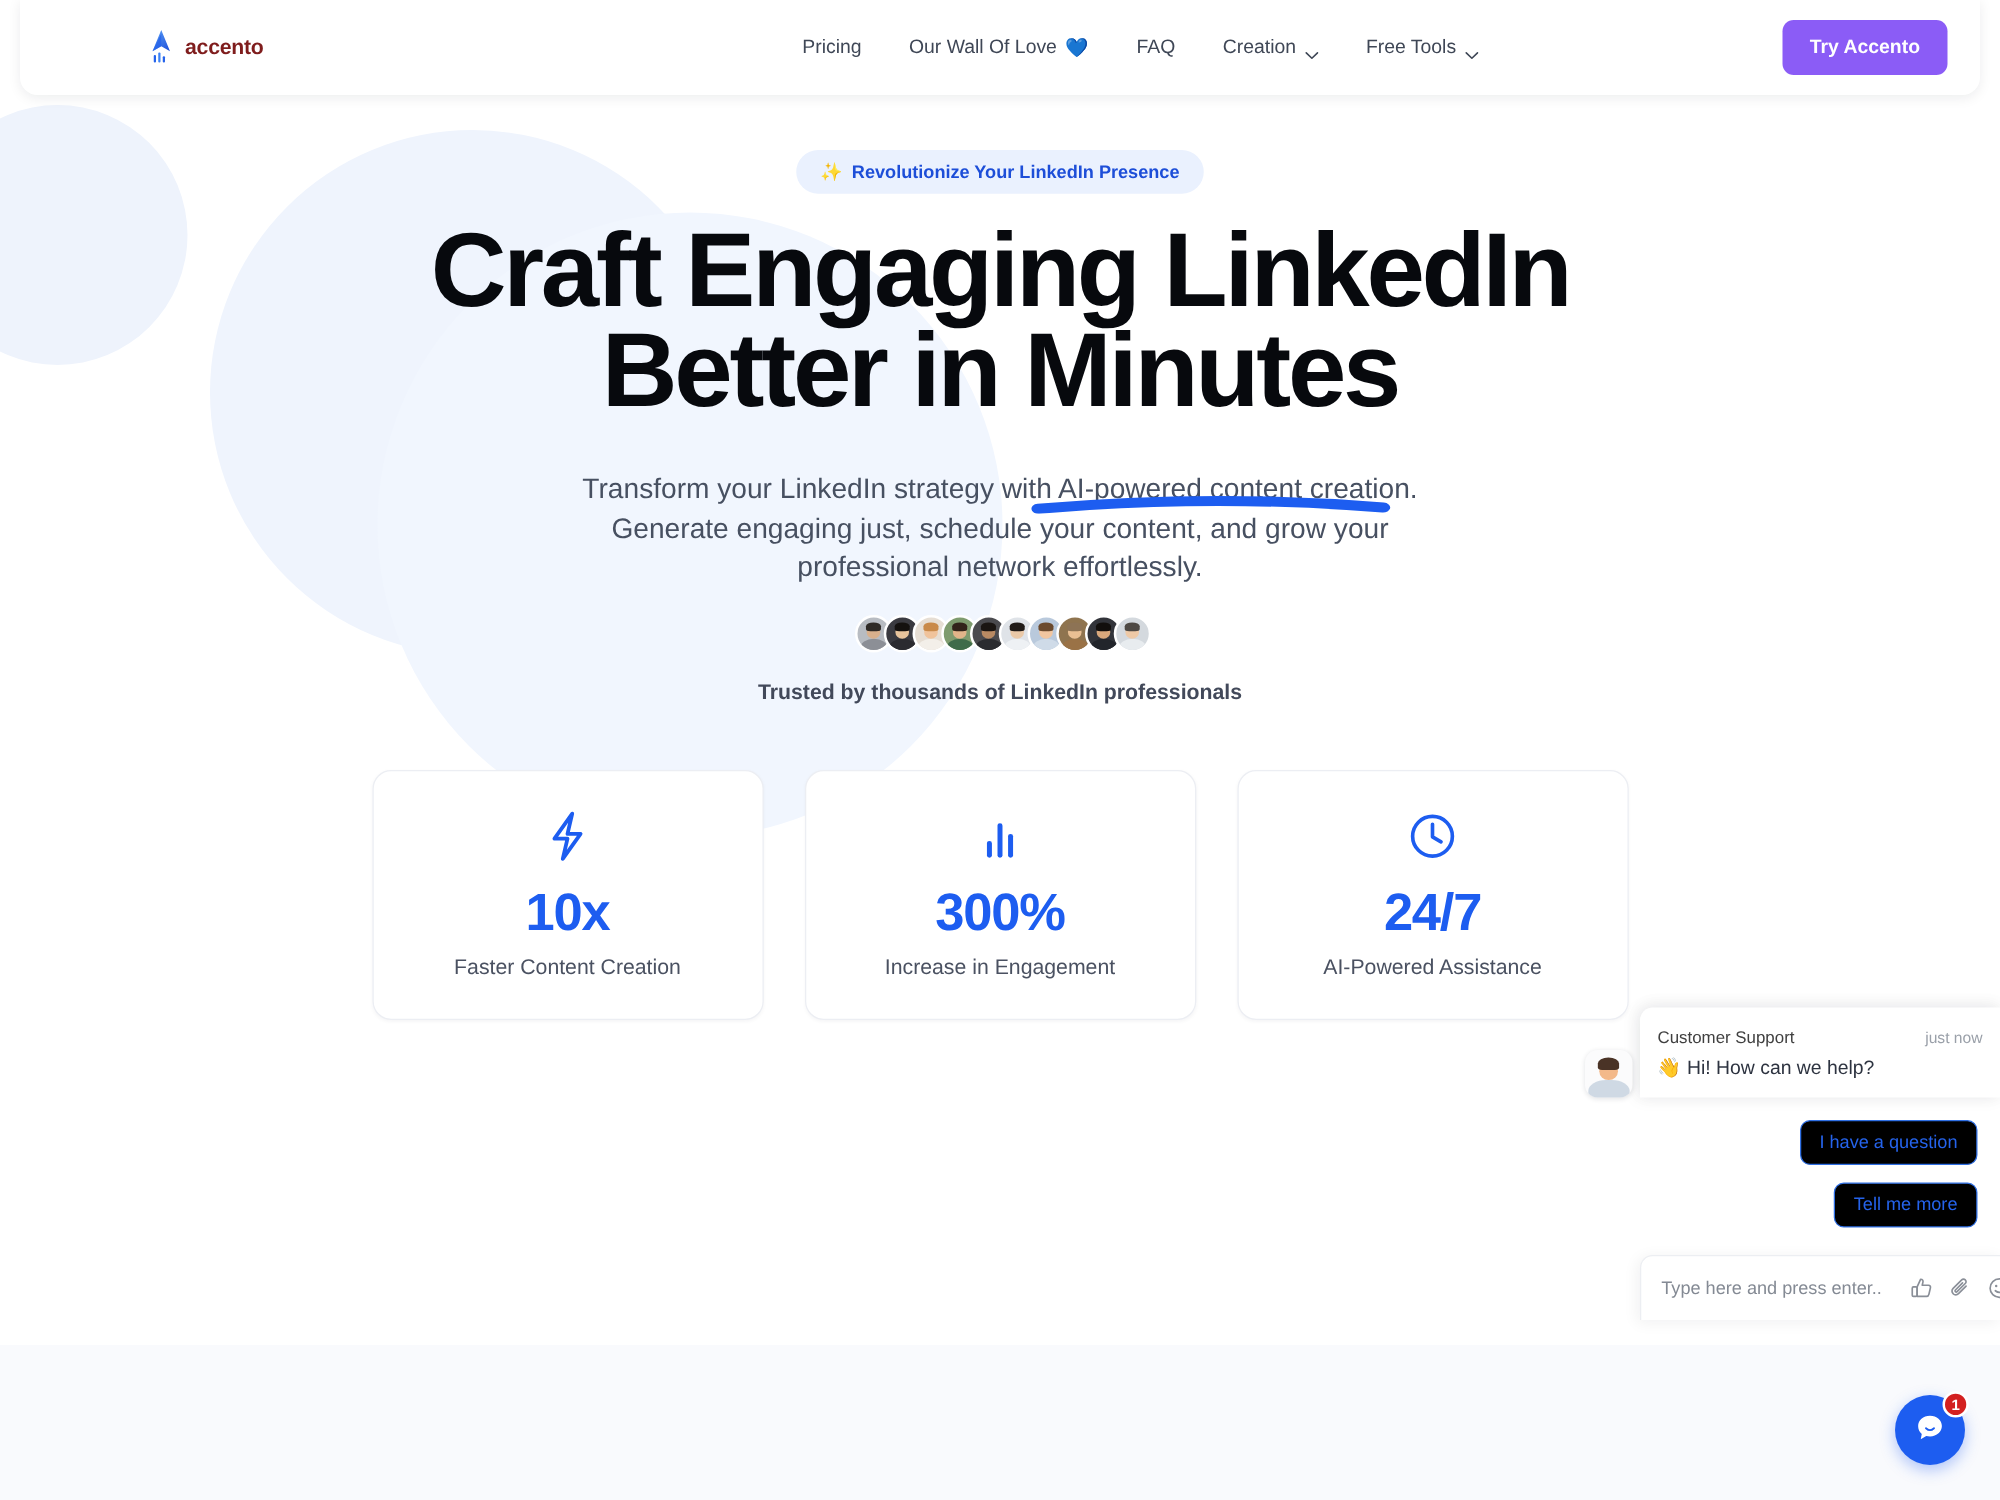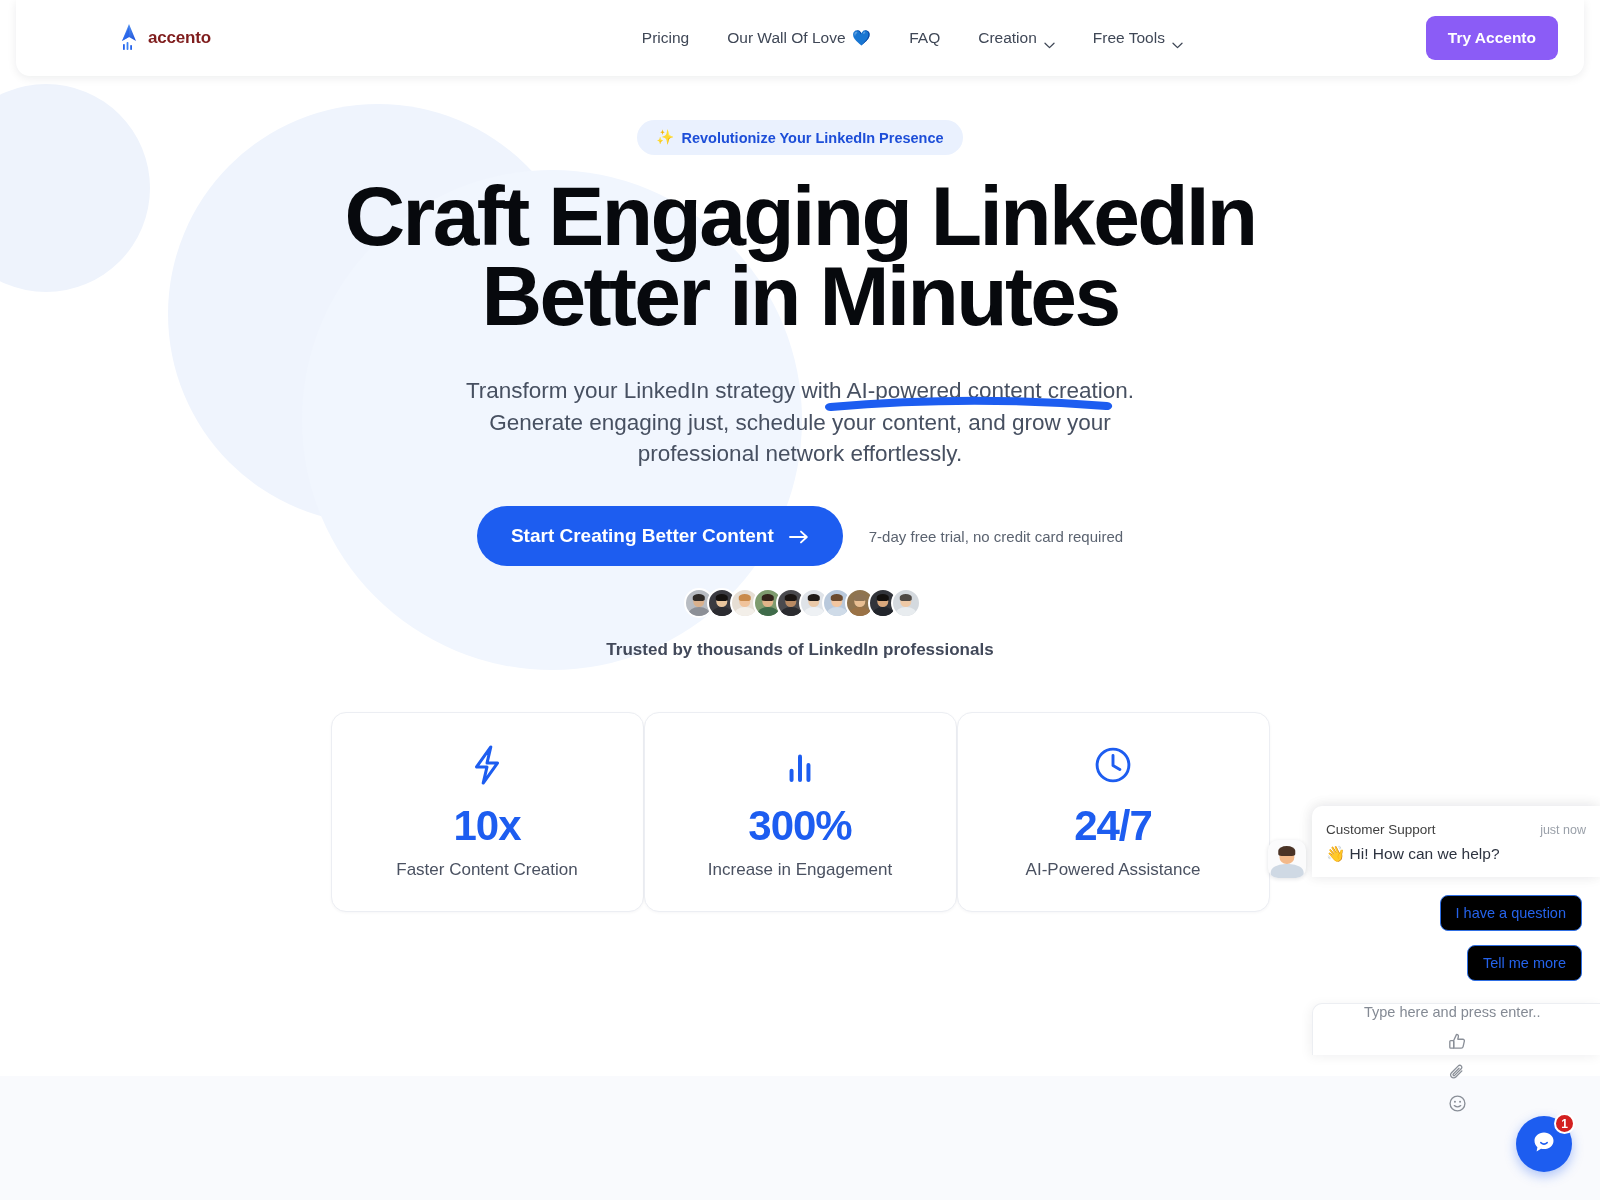--- a/index.html
+++ b/index.html
@@ -244,20 +244,21 @@
     margin-top: 22px;
     font-size: 17px;
     font-weight: 700;
     color: #42495a;
   }
 
   
   .stats {
     margin-top: 52px;
     display: flex;
+    gap: 33px;
     justify-content: center;
   }
   .stat-card {
     width: 313px;
     height: 200px;
     background: #ffffff;
     border: 1px solid #eceef3;
     border-radius: 15px;
     box-shadow: 0 1px 3px rgba(16,24,40,.04);
     display: flex;
@@ -370,21 +371,20 @@
     background: #ffffff;
     border-top: 1px solid #eceef2;
     border-left: 1px solid #eceef2;
     box-shadow: -2px 2px 12px rgba(16,24,40,.06);
     border-top-left-radius: 10px;
     height: 52px;
     display: flex;
     align-items: center;
     padding: 0 14px 0 16px;
     gap: 12px;
-    flex-direction: column;
   }
   .chat-input {
     border: none;
     outline: none;
     flex: 1;
     font-size: 14.5px;
     color: #2d3340;
     font-family: inherit;
     background: transparent;
   }
@@ -496,31 +496,20 @@
 
   <h1 class="headline">
     <span>Craft Engaging LinkedIn</span><br>
     <span>Better in </span><span class="swoosh-holder"><span>Minutes</span><span class="swoosh"><svg viewBox="0 0 200 16" width="100%" height="16" preserveAspectRatio="none" xmlns="http://www.w3.org/2000/svg">
             <path d="M4 12 Q100 0 196 11" fill="none" stroke="#1d5df0" stroke-width="8" stroke-linecap="round"></path>
           </svg></span></span>
   </h1>
 
   <p class="subhead">Transform your LinkedIn strategy with AI-powered content creation. Generate engaging just, schedule your content, and grow your professional network effortlessly.</p>
 
-  <div class="cta-row">
-    <button class="cta-main">
-      <span>Start Creating Better Content</span>
-      <span class="arrow">
-        <svg viewBox="0 0 20 16" width="20" height="16" xmlns="http://www.w3.org/2000/svg">
-          <path d="M1 8 H17.5 M12 2.6 L17.8 8 L12 13.4" fill="none" stroke="#ffffff" stroke-width="1.9" stroke-linecap="round" stroke-linejoin="round"></path>
-        </svg>
-      </span>
-    </button>
-    <span class="trial-note">7-day free trial, no credit card required</span>
-  </div>
 
   <div class="avatars">
       <div class="avatar" style="background: rgb(184, 188, 194);">
         <span class="body" style="background:#8c8f96"></span>
         <span class="head" style="background:#d9b08c"></span>
         <span class="hair" style="background:#2f2a26"></span>
       </div>
       <div class="avatar" style="background: rgb(58, 58, 64);">
         <span class="body" style="background:#2b2b30"></span>
         <span class="head" style="background:#e8c49c"></span>

